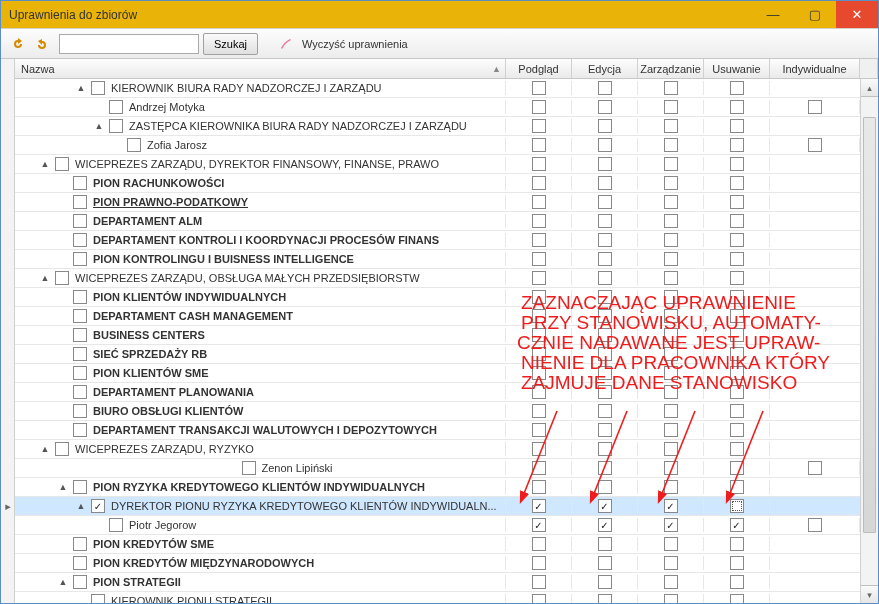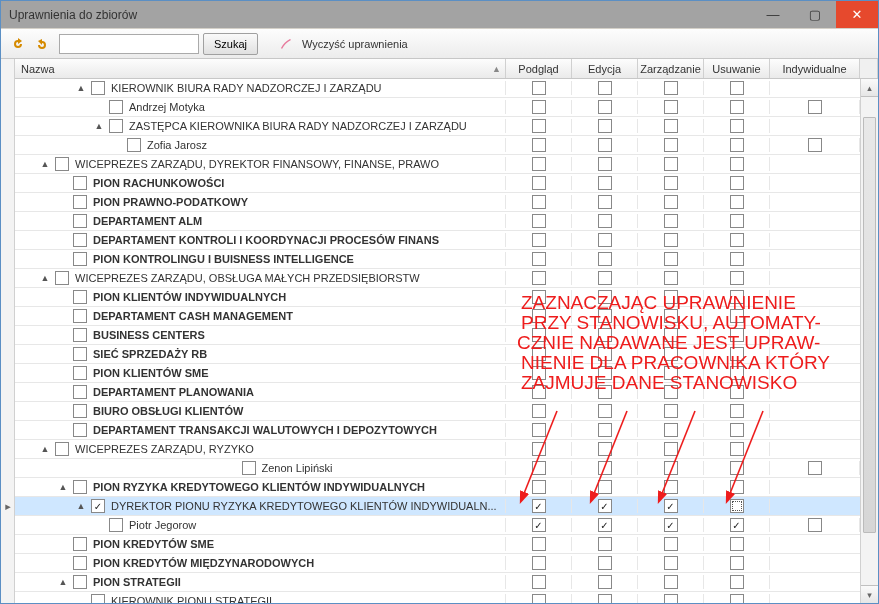--- a/index.html
+++ b/index.html
@@ -1,18 +1,18 @@
 <!DOCTYPE html>
 <html><head>
 <meta charset="utf-8">
 <style>
 * { box-sizing: border-box; margin: 0; padding: 0; }
 body { font-family: Tahoma, "Segoe UI", sans-serif; font-size: 11px; color: #333; background: #fff; overflow: hidden; }
 .window { width: 879px; height: 604px; border: 1px solid #5b8fc4; display: flex; flex-direction: column; position: relative; }
-.titlebar { height: 28px; background: #a3a3a3; display: flex; align-items: center; padding: 0 0 0 8px; border-bottom: 1px solid #d4d0c8; font-size: 12px; }
+.titlebar { height: 28px; background: #eab308; display: flex; align-items: center; padding: 0 0 0 8px; border-bottom: 1px solid #d4d0c8; font-size: 12px; }
 .titlebar .title { flex: 1; }
 .win-btns { display: flex; height: 100%; }
 .win-btn { width: 42px; display: flex; align-items: center; justify-content: center; font-size: 13px; line-height: 1; cursor: pointer; }
 .win-btn.close { background: #e6492d; color: #fff; }
 .toolbar { height: 30px; background: linear-gradient(#fdfdfd, #ececec); border-bottom: 1px solid #c7c7c7; display: flex; align-items: center; padding: 0 6px; gap: 4px; }
 .tool-icon { width: 22px; height: 22px; display: flex; align-items: center; justify-content: center; cursor: pointer; }
 .search-box { height: 20px; width: 140px; border: 1px solid #aaa; padding: 0 4px; font-size: 11px; }
 .btn { height: 22px; padding: 0 10px; background: linear-gradient(#fafafa,#e0e0e0); border: 1px solid #a0a0a0; border-radius: 2px; cursor: pointer; font-size: 11px; }
 .tbl-wrap { flex: 1; display: flex; position: relative; overflow: hidden; }
 .left-gutter { width: 14px; background: #f3f3f3; border-right: 1px solid #d0d0d0; position: relative; }
@@ -223,21 +223,21 @@
             <div class="cell-cb">
               <span class="row-cb"></span>
             </div>
             <div class="cell-cb">
               <span class="row-cb"></span>
             </div>
             <div class="cell-ind"></div>
             <div class="cell-scr"></div>
           </div>
           <div class="row">
-            <div class="cell-name" style="padding-left: 42px;">
+            <div class="cell-name" style="padding-left: 42px; text-decoration: underline;">
               <span class="exp"></span>
               <span class="row-cb" style="margin-left: 4px; margin-right: 6px;"></span>
               <span class="name-txt bold">PION PRAWNO-PODATKOWY</span>
             </div>
             <div class="cell-cb">
               <span class="row-cb"></span>
             </div>
             <div class="cell-cb">
               <span class="row-cb"></span>
             </div>

